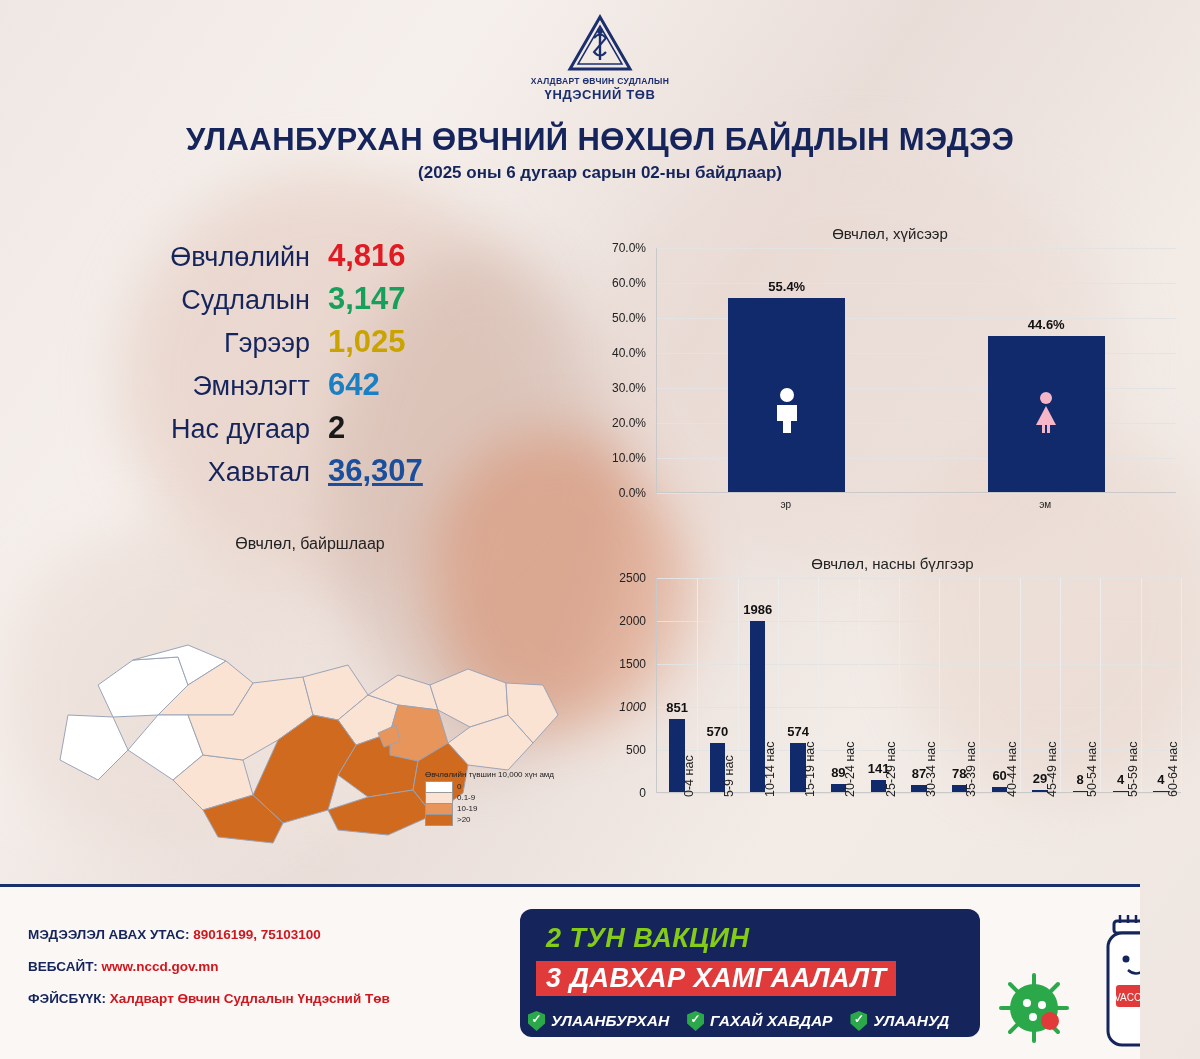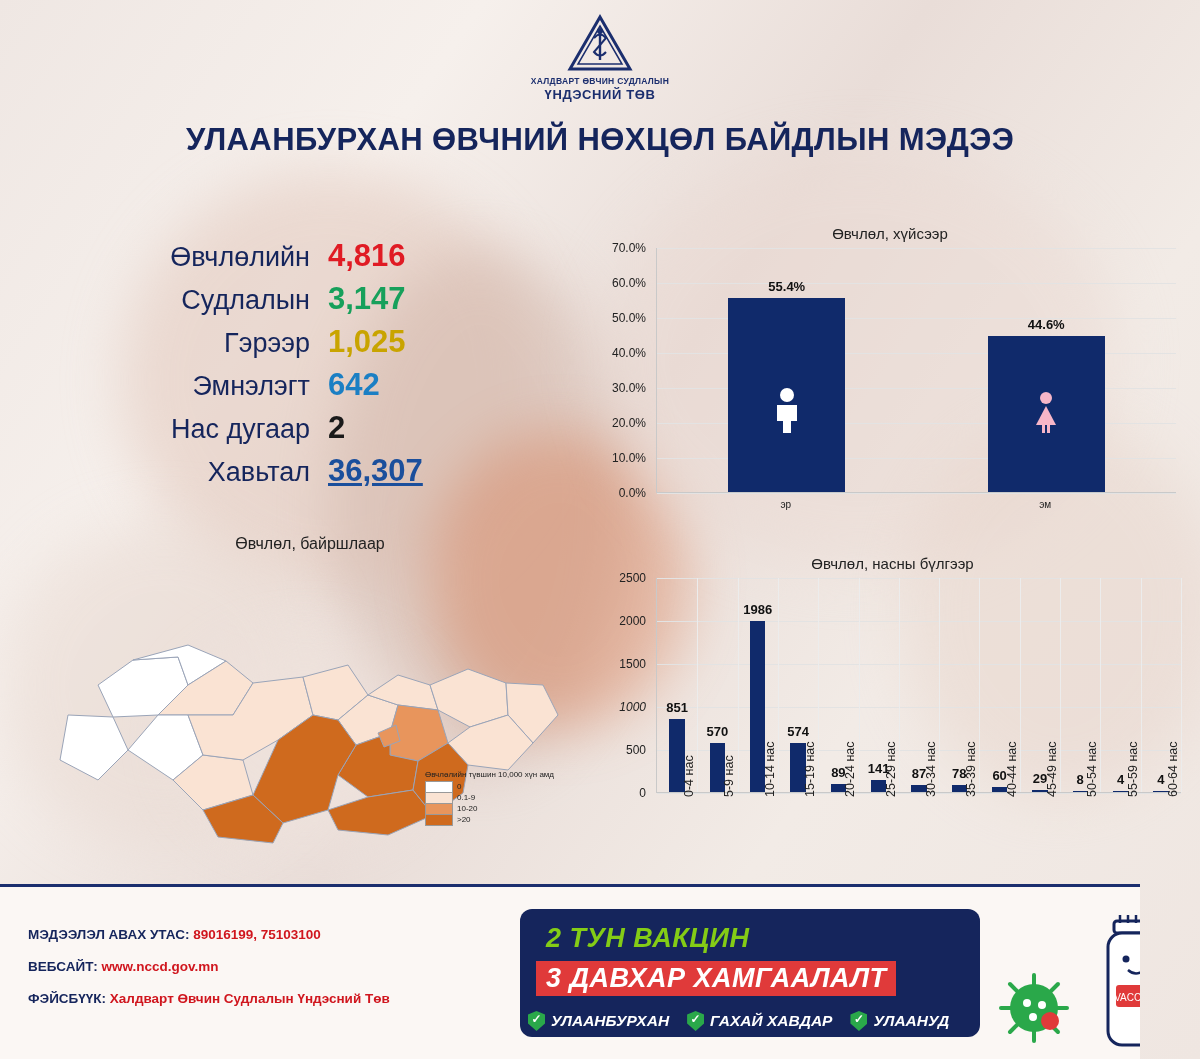--- a/index.html
+++ b/index.html
@@ -367,20 +367,21 @@
       <polygon points="33,12 55,50 11,50" fill="none" stroke="#1b2e6e" stroke-width="1.5"></polygon>
       <path d="M33 18 L33 46" stroke="#1b2e6e" stroke-width="2.4"></path>
       <path d="M27 24 q6 -7 12 0 q-6 7 -12 14 q6 7 12 0" fill="none" stroke="#1b2e6e" stroke-width="2"></path>
       <circle cx="33" cy="17" r="3" fill="#1b2e6e"></circle>
     </svg>
     <div class="logo-line1">ХАЛДВАРТ ӨВЧИН СУДЛАЛЫН</div>
     <div class="logo-line2">ҮНДЭСНИЙ ТӨВ</div>
   </div>
 
   <div class="title">УЛААНБУРХАН ӨВЧНИЙ НӨХЦӨЛ БАЙДЛЫН МЭДЭЭ</div>
+  <div class="subtitle">(2025 оны 6 дугаар сарын 02-ны байдлаар)</div>
 
   <div class="stats">
     <div class="stat-row">
       <div class="stat-label">Өвчлөлийн</div>
       <div class="stat-value" style="color:#e01b24">4,816</div>
     </div>
     <div class="stat-row">
       <div class="stat-label">Судлалын</div>
       <div class="stat-value" style="color:#17a05b">3,147</div>
     </div>
@@ -435,21 +436,21 @@
     <div class="legend-row">
       <span class="legend-swatch" style="background:#ffffff"></span>
       <span>0</span>
     </div>
     <div class="legend-row">
       <span class="legend-swatch" style="background:#fae3d3"></span>
       <span>0.1-9</span>
     </div>
     <div class="legend-row">
       <span class="legend-swatch" style="background:#e8955c"></span>
-      <span>10-20</span>
+      <span>10-19</span>
     </div>
     <div class="legend-row">
       <span class="legend-swatch" style="background:#cf6a1e"></span>
       <span>&gt;20</span>
     </div>
   </div>
 
   <div class="chart-sex">
     <div class="chart-title">Өвчлөл, хүйсээр</div>
     <div class="plot" id="plot-sex" style="height:245px;">

